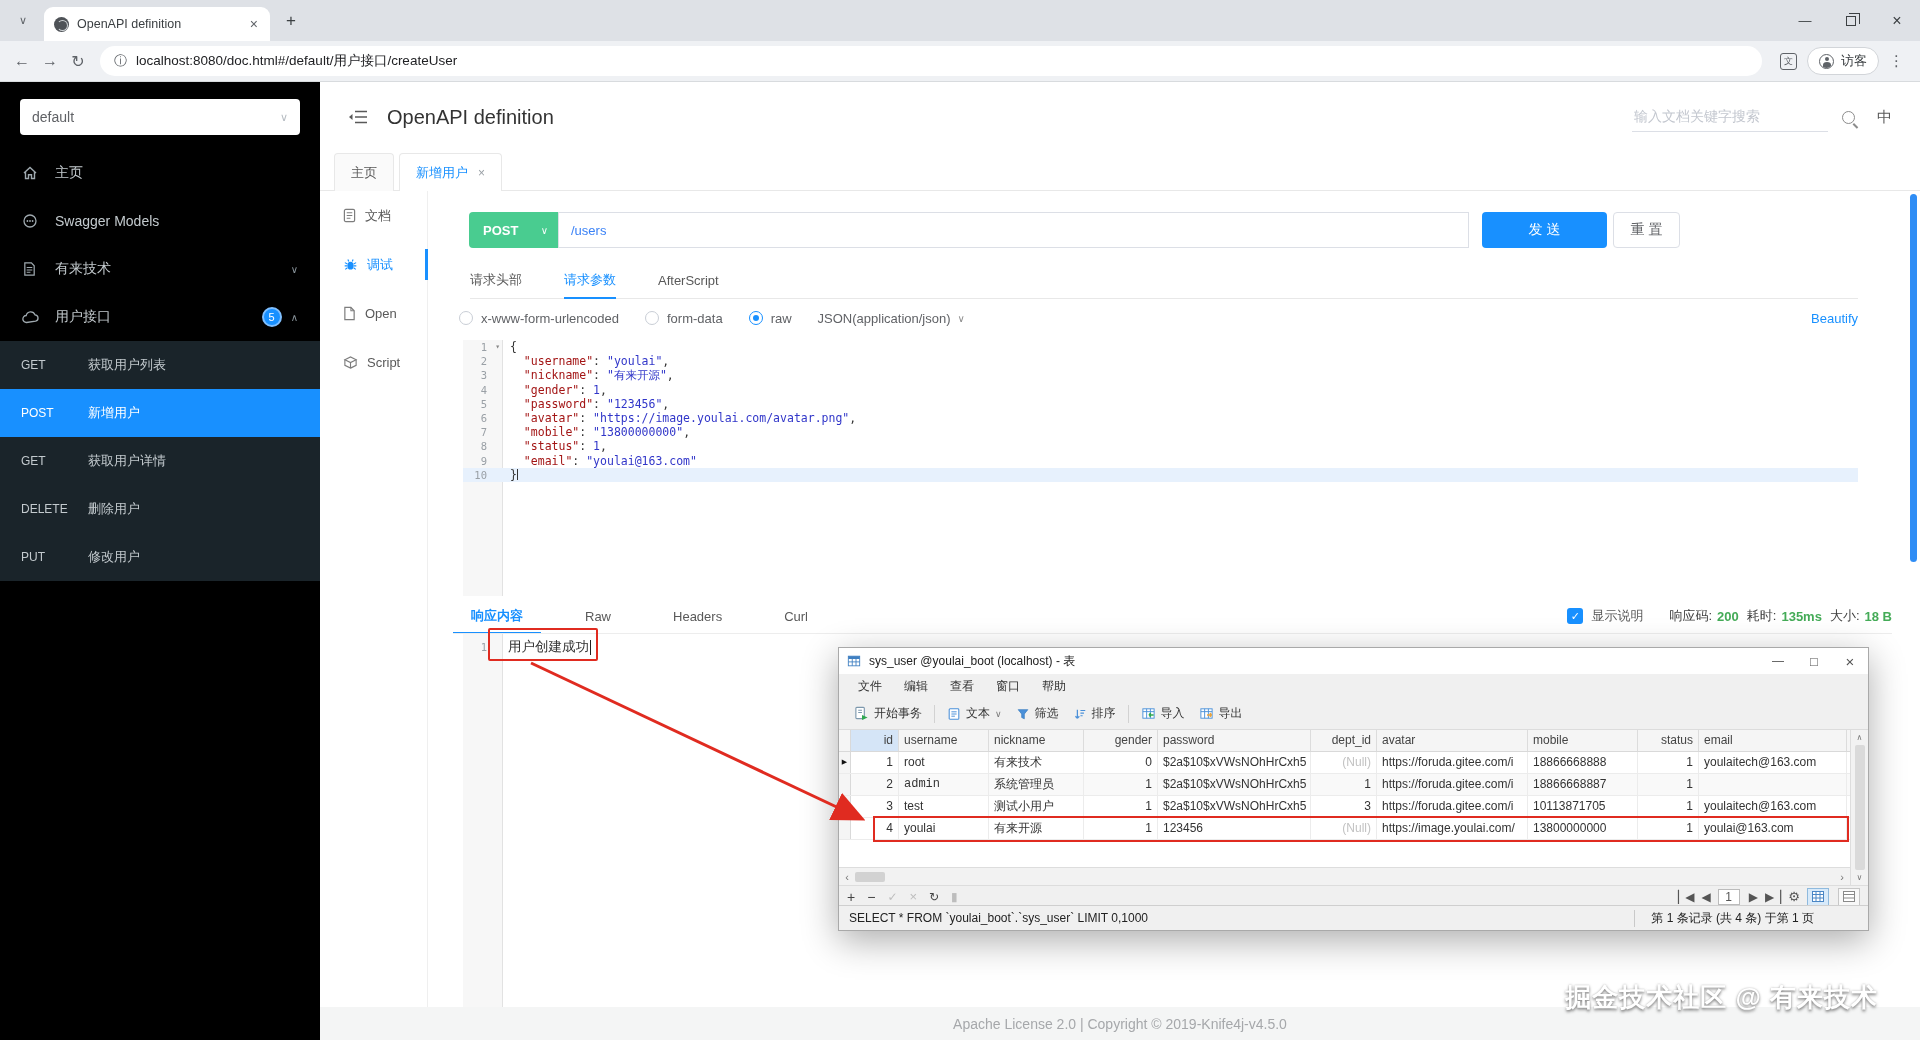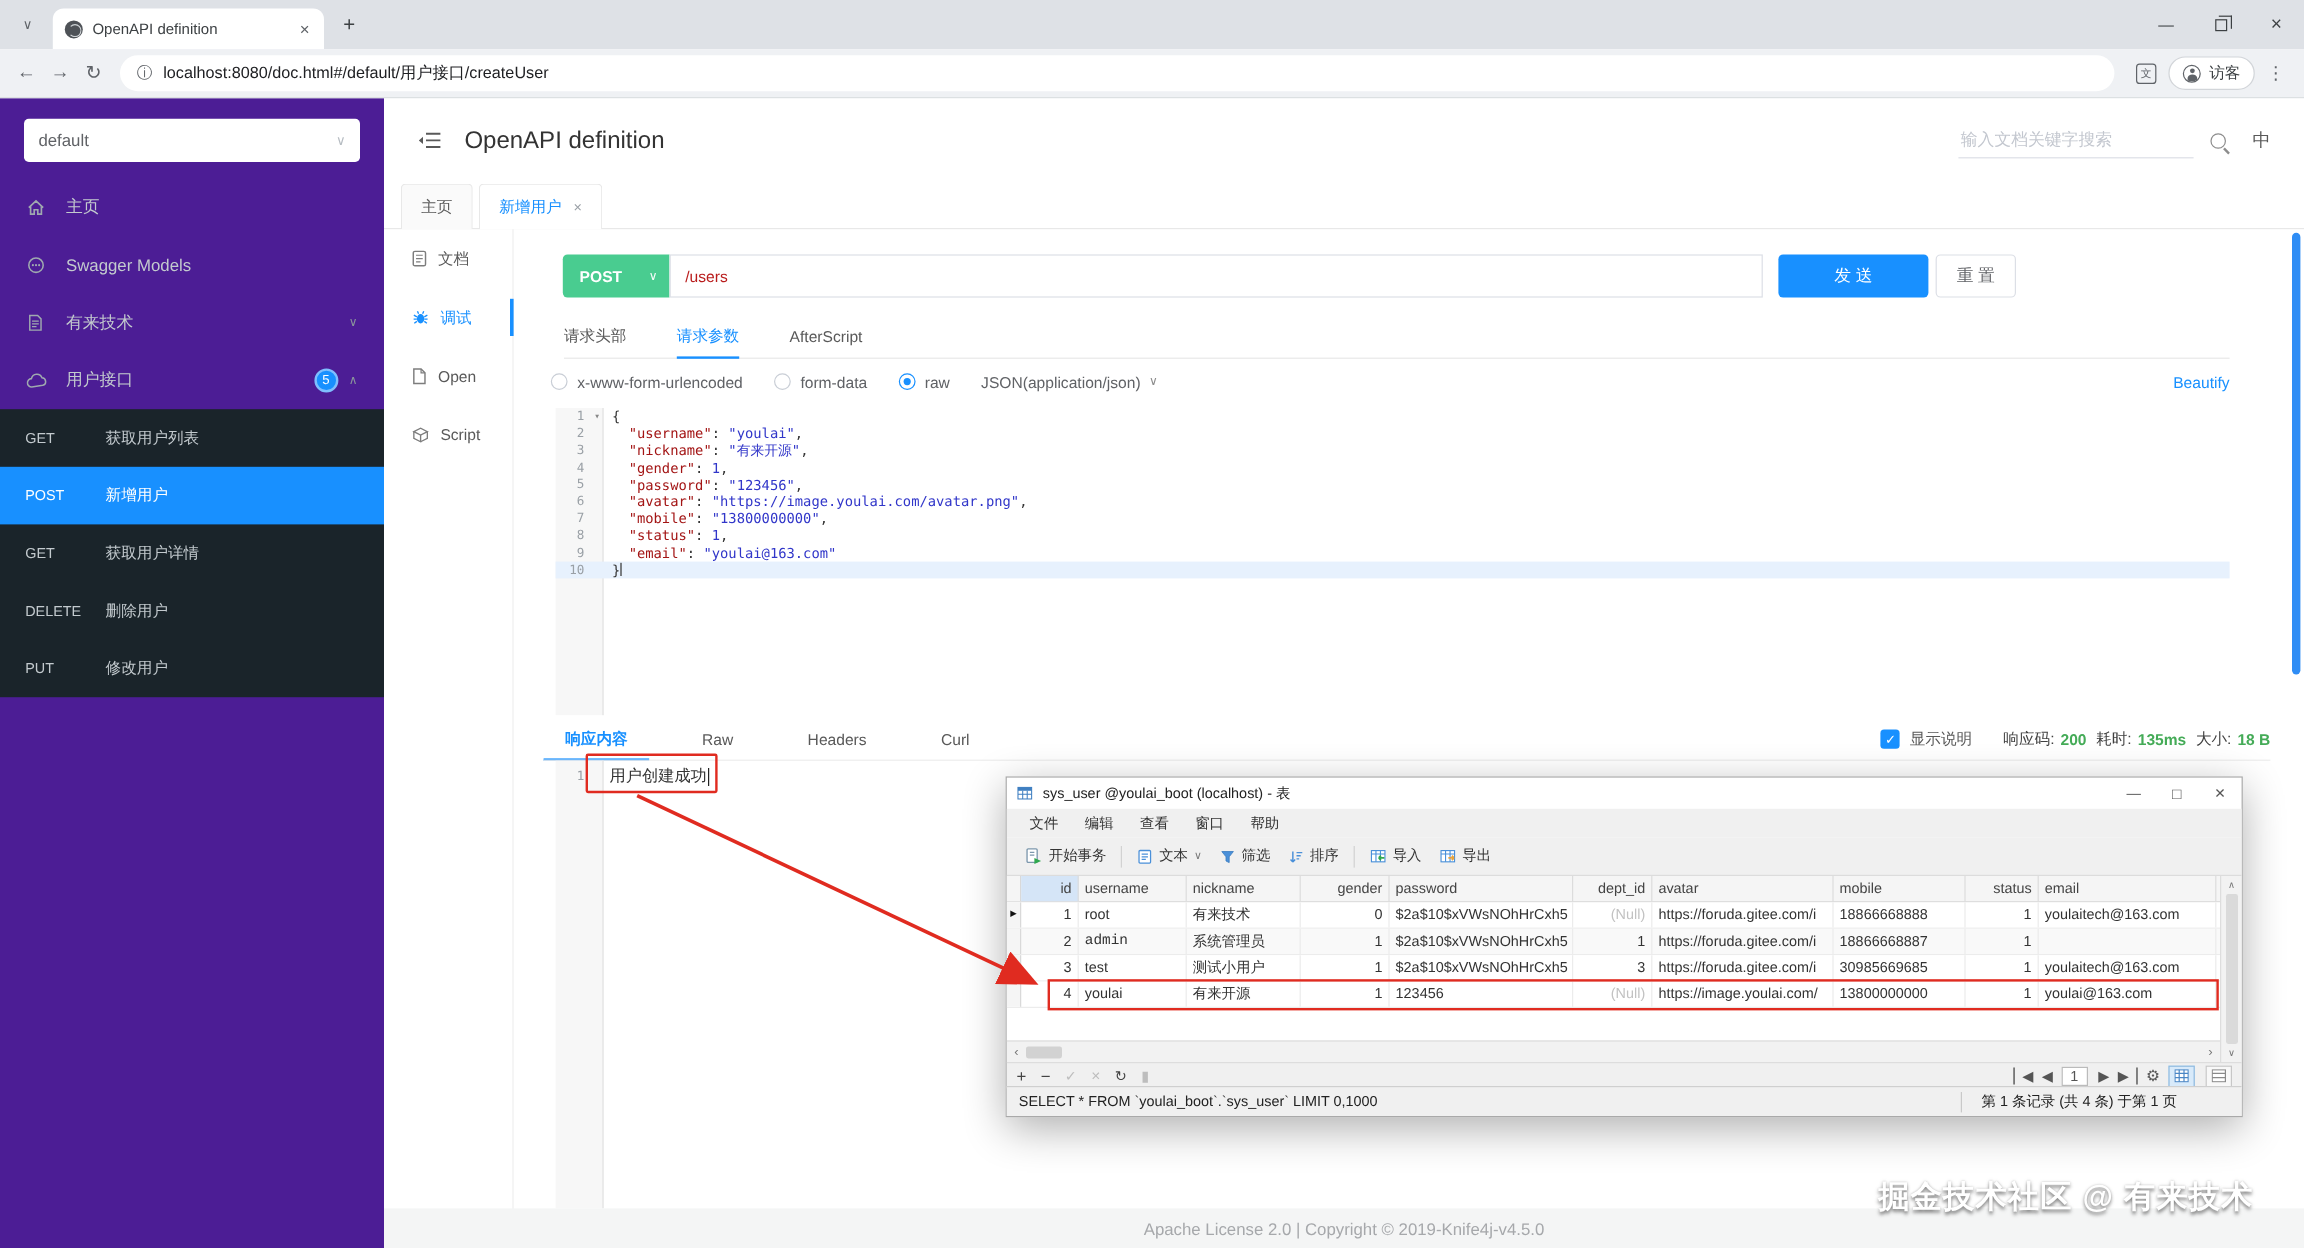--- a/index.html
+++ b/index.html
@@ -24,21 +24,21 @@
 .omnibox{flex:1;height:30px;background:#fff;border-radius:15px;display:flex;align-items:center;padding:0 14px;margin:0 8px;font-size:13.5px;color:#202124;gap:9px}
 .info-ic{color:#5f6368;font-size:13px}
 .trans-ic{width:17px;height:17px;border:1.4px solid #5f6368;border-radius:3px;color:#5f6368;font-size:9px;display:flex;align-items:center;justify-content:center;margin:0 10px}
 .profile{height:28px;border:1px solid #d2d5d9;border-radius:14px;display:flex;align-items:center;padding:0 11px;gap:7px;color:#3c4043;font-size:13px;background:#fff}
 .person{width:15px;height:15px;border:1.4px solid #5f6368;border-radius:50%;position:relative;overflow:hidden}
 .person::before{content:"";position:absolute;left:4.5px;top:2px;width:4px;height:4px;border-radius:50%;background:#5f6368}
 .person::after{content:"";position:absolute;left:2.5px;top:7.5px;width:8px;height:6px;border-radius:50% 50% 0 0;background:#5f6368}
 .kebab{color:#5f6368;font-size:15px;margin:0 8px 0 10px}
 
 
-#sidebar{position:absolute;left:0;top:82px;width:320px;bottom:0;background:#4c1d95}
+#sidebar{position:absolute;left:0;top:82px;width:320px;bottom:0;background:#000000}
 .gsel{margin:17px 20px 14px;height:36px;background:#fff;border-radius:4px;display:flex;align-items:center;justify-content:space-between;padding:0 12px;font-size:14px;color:#606266}
 .gsel .chev{color:#b6bcc2;font-size:11px}
 .snav-item{height:48px;display:flex;align-items:center;padding:0 22px;color:#c3cace;font-size:14px;cursor:pointer}
 .snav-item .ic{width:20px;margin-right:13px;display:flex;align-items:center;color:#9fa9af}
 .snav-item .lbl{flex:1}
 .badge{width:20px;height:20px;border-radius:50%;background:#1890ff;border:2px solid #7fbfff;color:#fff;font-size:11px;line-height:16px;text-align:center;margin-right:9px;flex:none}
 .snav-chev{color:#8a959c;font-size:10px}
 #sapis{background:#1a242a}
 .api-item{height:48px;display:flex;align-items:center;font-size:13px;color:#c3cace;cursor:pointer}
 .api-item .m{width:67px;margin-left:21px;font-size:12px}
@@ -62,21 +62,21 @@
 #mininav{position:absolute;top:109px;left:0;width:108px;bottom:32px;border-right:1px solid #efefef}
 .mn-item{height:49px;display:flex;align-items:center;padding-left:23px;gap:9px;font-size:13px;color:#595959;position:relative;cursor:pointer}
 .mn-item .mic{display:flex;color:#7d7d7d}
 .mn-item.active{color:#1890ff}
 .mn-item.active .mic{color:#1890ff}
 .mn-item.active::after{content:"";position:absolute;right:-1px;top:9px;bottom:9px;width:3px;background:#1890ff}
 
 #reqrow{position:absolute;top:130px;left:149px;height:36px;display:flex}
 .msel{width:89px;background:#49cc90;border-radius:4px 0 0 4px;color:#fff;font-size:13px;font-weight:bold;display:flex;align-items:center;justify-content:space-between;padding:0 10px 0 14px;cursor:pointer}
 .msel .chev{font-size:10px;font-weight:normal;opacity:.95}
-.urlin{width:911px;border:1px solid #dcdfe6;display:flex;align-items:center;padding:0 12px;font-size:13px;color:#b91c1c;background:#fff}
+.urlin{width:911px;border:1px solid #dcdfe6;display:flex;align-items:center;padding:0 12px;font-size:13px;color:#3b82f6;background:#fff}
 .send{width:125px;margin-left:13px;background:#1890ff;color:#fff;border:none;border-radius:4px;font-size:14px;cursor:pointer}
 .reset{width:67px;margin-left:6px;background:#fff;color:#606266;border:1px solid #dcdfe6;border-radius:4px;font-size:14px;cursor:pointer}
 
 #reqtabs{position:absolute;top:180px;left:150px;right:62px;height:37px;border-bottom:1px solid #e8e8e8;display:flex;gap:42px;font-size:13px}
 .rqtab{display:flex;align-items:center;color:#595959;position:relative;cursor:pointer}
 .rqtab.active{color:#1890ff}
 .rqtab.active::after{content:"";position:absolute;left:0;right:0;bottom:-1px;height:2px;background:#1890ff}
 
 #bodymodes{position:absolute;top:222px;left:139px;right:62px;height:28px;display:flex;align-items:center;font-size:13px;color:#606266}
 .bmode{display:flex;align-items:center;margin-right:26px;cursor:pointer}
@@ -579,21 +579,21 @@
         </div>
         <div class="grow">
           <span class="gcell marker"></span>
           <span class="gcell r" style="width: 48px;">3</span>
           <span class="gcell " style="width: 90px;">test</span>
           <span class="gcell " style="width: 95px;">测试小用户</span>
           <span class="gcell r" style="width: 74px;">1</span>
           <span class="gcell " style="width: 153px;">$2a$10$xVWsNOhHrCxh5</span>
           <span class="gcell r" style="width: 66px;">3</span>
           <span class="gcell " style="width: 151px;">https://foruda.gitee.com/i</span>
-          <span class="gcell " style="width: 110px;">30985669685</span>
+          <span class="gcell " style="width: 110px;">10113871705</span>
           <span class="gcell r" style="width: 61px;">1</span>
           <span class="gcell " style="width: 148px;">youlaitech@163.com</span>
         </div>
         <div class="grow">
           <span class="gcell marker"></span>
           <span class="gcell r" style="width: 48px;">4</span>
           <span class="gcell " style="width: 90px;">youlai</span>
           <span class="gcell " style="width: 95px;">有来开源</span>
           <span class="gcell r" style="width: 74px;">1</span>
           <span class="gcell " style="width: 153px;">123456</span>

